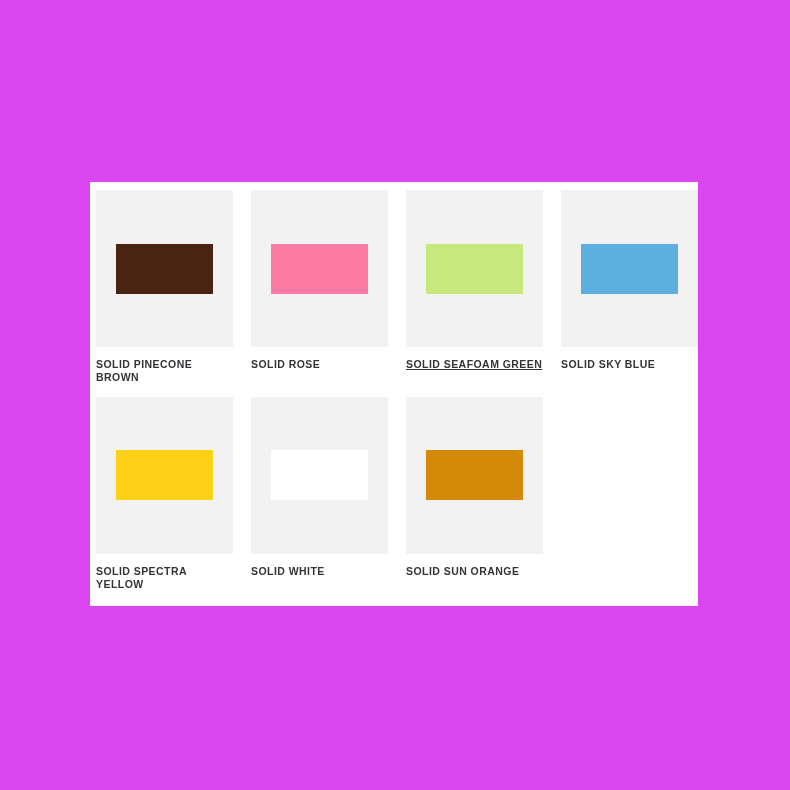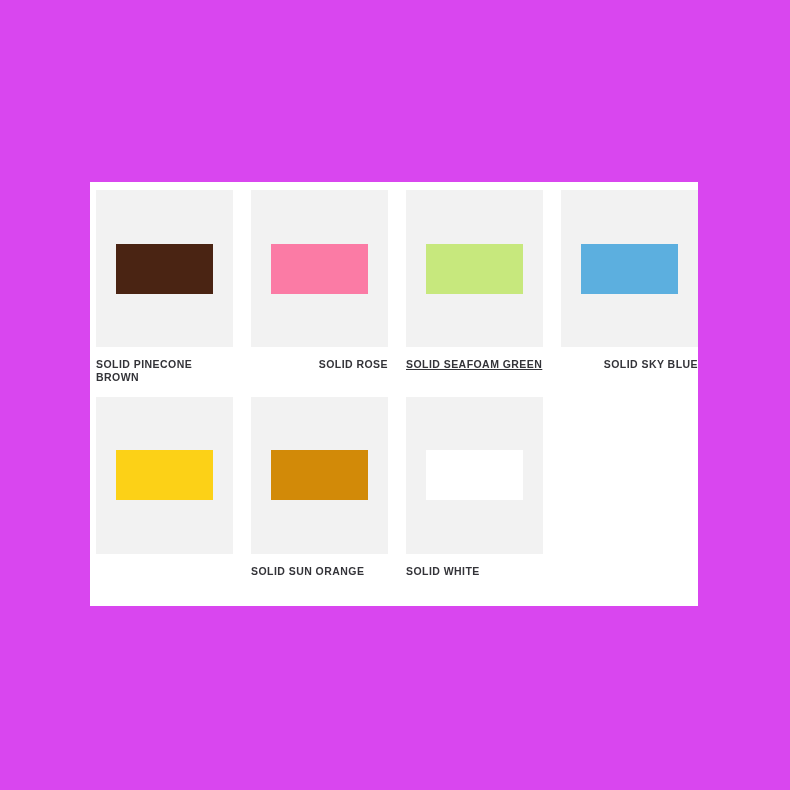--- a/index.html
+++ b/index.html
@@ -78,52 +78,53 @@
           <div class="swatch-chip" style="background: rgb(74, 36, 19);"></div>
         </div>
         <div class="swatch-label" style="color: rgb(51, 51, 56);">SOLID PINECONE BROWN</div>
       </div>
 
 
       <div class="swatch-card">
         <div class="swatch-tile" style="background: rgb(242, 242, 242);">
           <div class="swatch-chip" style="background: rgb(251, 123, 165);"></div>
         </div>
-        <div class="swatch-label" style="color: rgb(51, 51, 56); text-align: right;">SOLID ROSE</div>
+        <div class="swatch-label" style="color: rgb(51, 51, 56);">SOLID ROSE</div>
       </div>
 
       <div class="swatch-card">
         <div class="swatch-tile" style="background: rgb(242, 242, 242);">
           <div class="swatch-chip" style="background: rgb(199, 232, 125);"></div>
         </div>
         <div class="swatch-label" style="color: rgb(51, 51, 56); text-decoration: underline;">SOLID SEAFOAM GREEN</div>
       </div>
 
       <div class="swatch-card">
         <div class="swatch-tile" style="background: rgb(242, 242, 242);">
           <div class="swatch-chip" style="background: rgb(92, 175, 223);"></div>
         </div>
-        <div class="swatch-label" style="color: rgb(51, 51, 56); text-align: right;">SOLID SKY BLUE</div>
+        <div class="swatch-label" style="color: rgb(51, 51, 56);">SOLID SKY BLUE</div>
       </div>
 
       <div class="swatch-card">
         <div class="swatch-tile" style="background: rgb(242, 242, 242);">
           <div class="swatch-chip" style="background: rgb(252, 209, 23);"></div>
         </div>
+        <div class="swatch-label" style="color: rgb(51, 51, 56);">SOLID SPECTRA YELLOW</div>
+      </div>
+
+      <div class="swatch-card">
+        <div class="swatch-tile" style="background: rgb(242, 242, 242);">
+          <div class="swatch-chip" style="background: rgb(255, 255, 255);"></div>
+        </div>
+        <div class="swatch-label" style="color: rgb(51, 51, 56);">SOLID WHITE</div>
       </div>
 
       <div class="swatch-card">
         <div class="swatch-tile" style="background: rgb(242, 242, 242);">
           <div class="swatch-chip" style="background: rgb(210, 138, 8);"></div>
         </div>
         <div class="swatch-label" style="color: rgb(51, 51, 56);">SOLID SUN ORANGE</div>
       </div>
 
-      <div class="swatch-card">
-        <div class="swatch-tile" style="background: rgb(242, 242, 242);">
-          <div class="swatch-chip" style="background: rgb(255, 255, 255);"></div>
-        </div>
-        <div class="swatch-label" style="color: rgb(51, 51, 56);">SOLID WHITE</div>
-      </div>
-
     </div>
   </div>
 </div>
 
 </body></html>

